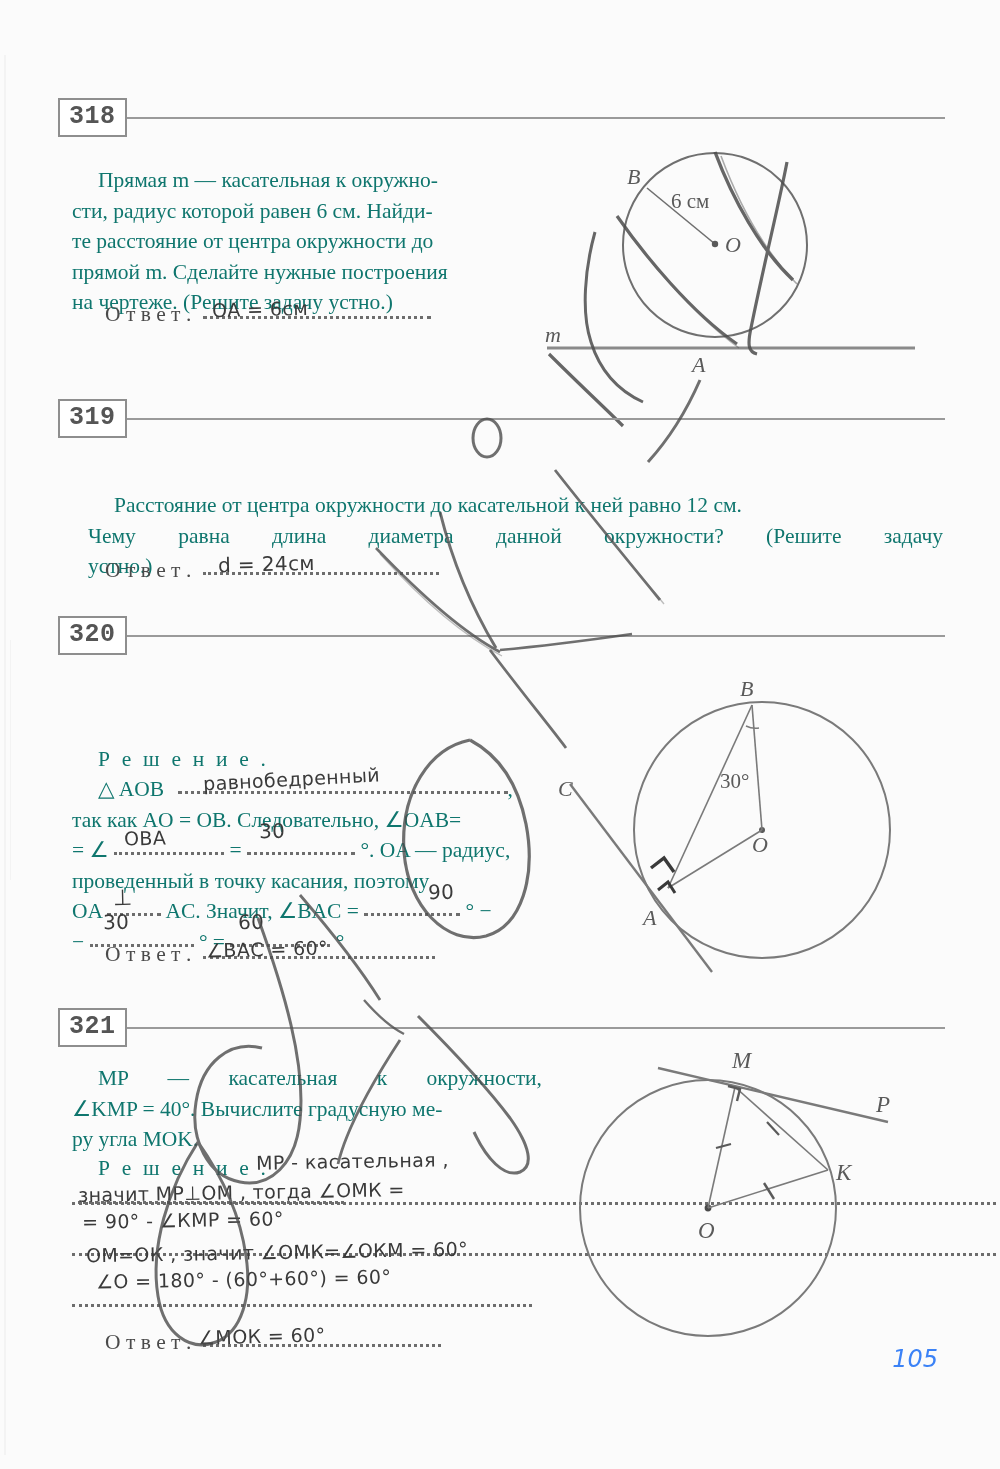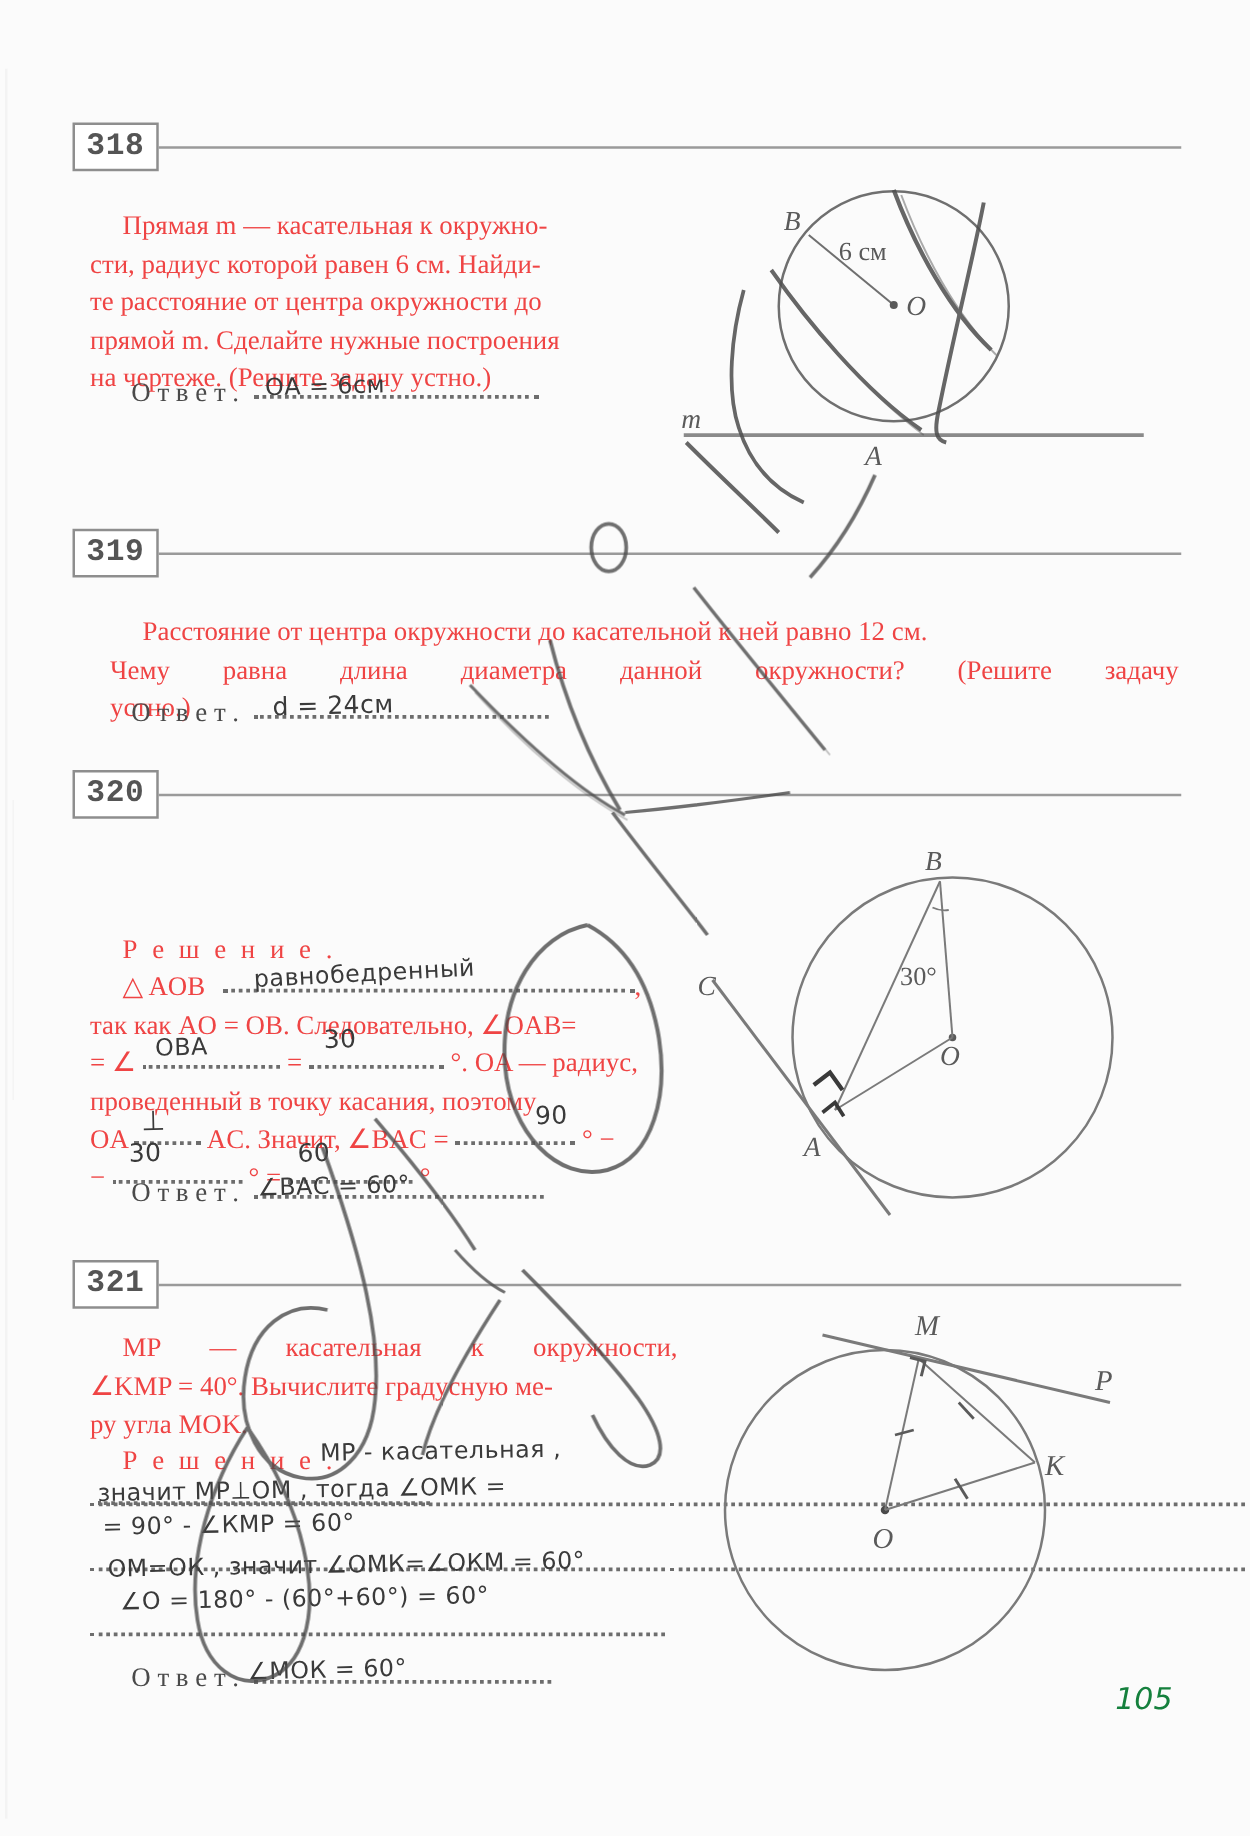--- a/index.html
+++ b/index.html
@@ -34,21 +34,21 @@
     letter-spacing:.5px;
     z-index:3;
   }
   .ex-rule{
     height:2px;background:#9a9a9a;
     margin-left:-2px;
     width:820px;
   }
 
   
-  .txt{position:absolute;font-size:21.5px;color:#ef4444;line-height:30.5px;}
+  .txt{position:absolute;font-size:21.5px;color:#0f766e;line-height:30.5px;}
   .col-left{left:72px;width:470px;}
   .full{left:88px;width:855px;}
   .just{text-align:justify;text-align-last:left;}
   .ind{text-indent:26px;}
   .sp{letter-spacing:3.2px;}
 
   
   .dots{
     display:inline-block;
     border-bottom:3px dotted #6d6d6d;
@@ -73,21 +73,21 @@
 
   
   .fig{position:absolute;}
   svg{display:block;overflow:visible;}
   .fig-lbl{font-family:"Liberation Serif", serif;font-style:italic;fill:#5a5a5a;}
   .fig-txt{font-family:"Liberation Serif", serif;fill:#5a5a5a;}
 
   .pg-num{
     position:absolute;right:62px;top:1345px;
     font-family:"DejaVu Sans", sans-serif;
-    font-style:italic;font-size:24px;color:#15803d;
+    font-style:italic;font-size:24px;color:#3b82f6;
   }
 
   
   .doodles{position:absolute;inset:0;pointer-events:none;}
 </style>
 </head>
 <body>
 
 <div class="page">
 
@@ -130,21 +130,21 @@
         <path d="M196 16 C214 64 240 112 272 144" stroke-width="1.6" opacity=".55"></path>
         <path d="M262 22 C254 64 238 128 226 188 C222 206 224 212 232 214" stroke-width="3.2"></path>
         <path d="M70 92 C60 128 56 172 66 202 C76 234 96 252 118 262" stroke-width="3"></path>
         <path d="M92 76 C120 116 166 172 212 204" stroke-width="3.2"></path>
         <path d="M96 82 C124 122 170 176 214 208" stroke-width="1.4" opacity=".5"></path>
         <path d="M24 214 C54 244 80 268 98 286" stroke-width="3.2"></path>
       </g>
     </svg>
   </div>
 
-  <div class="ex-head" style="top:423px;">
+  <div class="ex-head" style="top:399px;">
     <div class="ex-num">319</div>
     <div class="ex-rule"></div>
   </div>
 
   <div class="txt full just" style="top:490px;">
     <div class="ind" style="text-align:justify;"><span>Расстояние от центра окружности до касательной к ней равно 12 см.</span></div>
     <div style="text-align:justify;text-align-last:justify;"><span>Чему равна длина диаметра данной окружности? (Решите задачу</span></div>
     <div><span>устно.)</span></div>
   </div>
 

